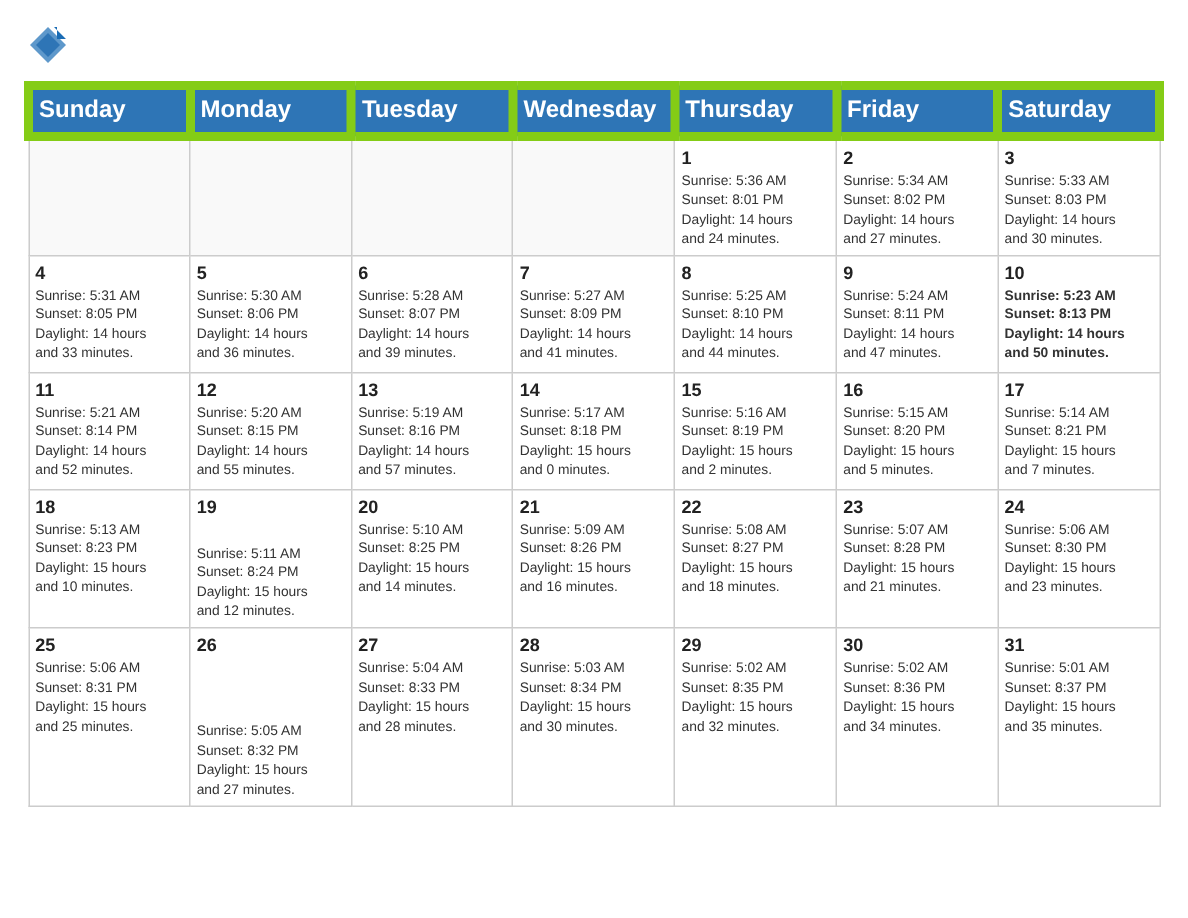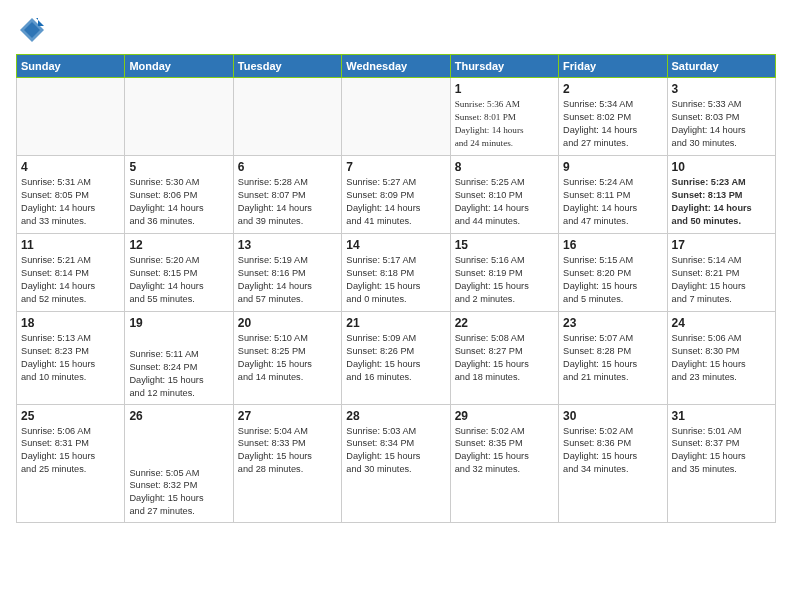--- a/index.html
+++ b/index.html
@@ -44,25 +44,25 @@
       font-size: 14px;
       color: #333;
     }
     table {
       width: 100%;
       border-collapse: collapse;
     }
     th {
       background-color: #2e75b6;
       color: white;
-      font-size: 11px;
+      font-size: 16px;
       font-weight: bold;
       padding: 5px 4px;
       text-align: left;
-      border: 1px solid #84cc16;
+      border: 6px solid #84cc16;
     }
     td {
       border: 1px solid #ccc;
       vertical-align: top;
       padding: 4px 4px;
       font-size: 9.5px;
       color: #333;
       background: #fff;
       height: 78px;
       width: 108px;
@@ -119,21 +119,21 @@
       </tr>
   </thead>
   <tbody id="calendar-body">
   <tr>
         <td class="empty"></td>
         <td class="empty"></td>
         <td class="empty"></td>
         <td class="empty"></td>
         <td>
           <span class="day-num">1</span>
-          <div class="day-info" style="white-space: pre-line; font-family: Liberation Serif, serif;">Sunrise: 5:36 AM
+          <div class="day-info" style="white-space: pre-line;">Sunrise: 5:36 AM
 Sunset: 8:01 PM
 Daylight: 14 hours
 and 24 minutes.</div>
         </td>
         <td>
           <span class="day-num">2</span>
           <div class="day-info" style="white-space: pre-line;">Sunrise: 5:34 AM
 Sunset: 8:02 PM
 Daylight: 14 hours
 and 27 minutes.</div>

